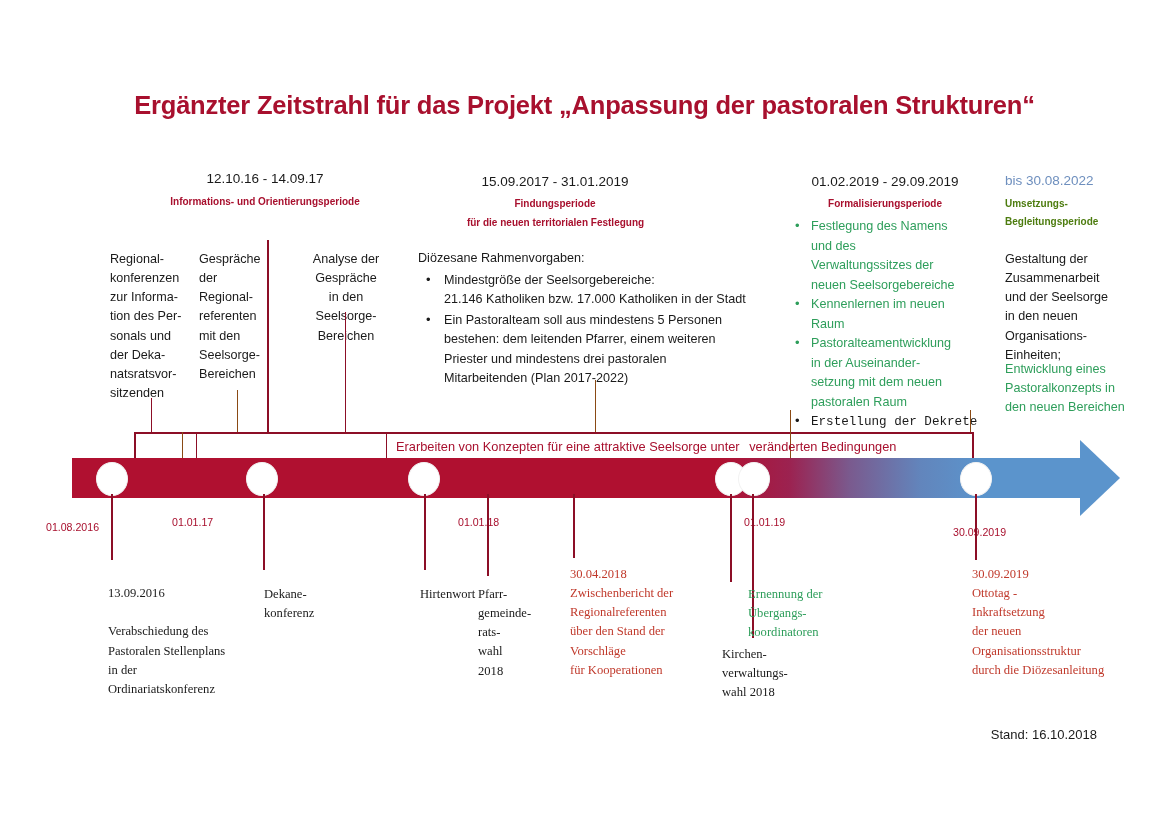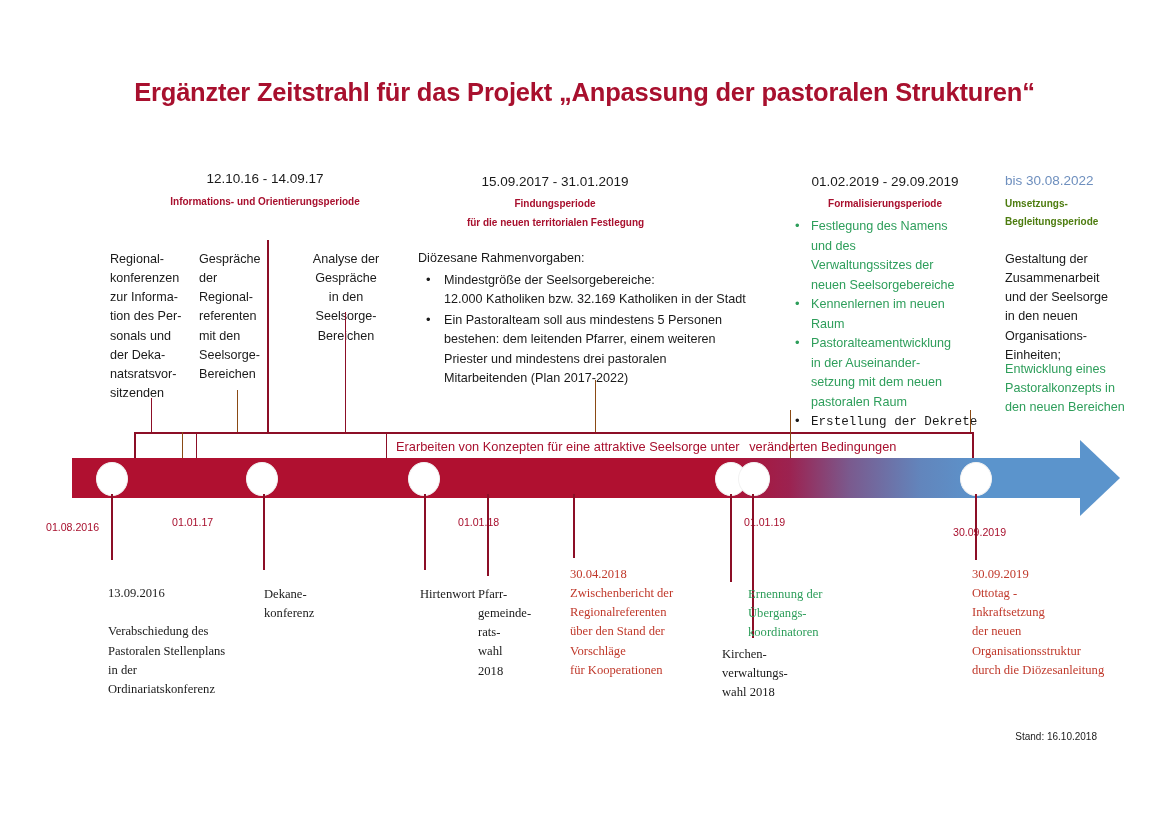--- a/index.html
+++ b/index.html
@@ -6,21 +6,21 @@
   body{
     width:1169px;height:827px;background:#ffffff;
     font-family:"Liberation Sans","DejaVu Sans",sans-serif;
     color:#1a1a1a;position:relative;overflow:hidden;
   }
   .page{position:relative;width:1169px;height:827px;}
   .abs{position:absolute;}
 
   
   #title{
-    left:0;top:78px;width:1169px;text-align:center;
+    left:0;top:91px;width:1169px;text-align:center;
     font-size:25.5px;font-weight:bold;color:#A8102E;
     letter-spacing:-0.2px;
   }
 
   
   .period-dates{font-size:13.5px;color:#1a1a1a;text-align:center;}
   .period-name{font-size:10px;font-weight:bold;color:#A8102E;text-align:center;line-height:1.35;}
   .period-name.blue{color:#4d7c0f;text-align:left;}
   .period-dates.blue{color:#6E8FBE;text-align:left;}
 
@@ -80,21 +80,21 @@
   }
 
   
   .barlabel{font-size:10.6px;color:#A8102E;}
 
   
   .evt{font-size:12.6px;line-height:1.52;color:#1a1a1a;font-family:Liberation Serif, serif;}
   .evt.red{color:#C0392B;}
   .evt.green{color:#2E9E5B;}
 
-  #stand{right:72px;bottom:85px;font-size:10px;color:#1a1a1a;}
+  #stand{right:72px;bottom:85px;font-size:13px;color:#1a1a1a;}
 </style>
 </head>
 <body>
 
 <div class="page">
 
   <div class="abs" id="title">Ergänzter Zeitstrahl für das Projekt „Anpassung der pastoralen Strukturen“</div>
 
   <div class="abs period-dates" style="left:140px;top:171px;width:250px;">12.10.16 - 14.09.17</div>
   <div class="abs period-name" style="left:110px;top:195px;width:310px;">Informations- und Orientierungsperiode</div>
@@ -131,21 +131,21 @@
 Gespräche
 in den
 Seelsorge-
 Bereichen</div>
 
   <div class="abs blist" style="left:418px;top:249px;width:360px;">
     <div class="lead">Diözesane Rahmenvorgaben:</div>
     <div class="li">
       <span class="bullet">•</span>
       <span style="white-space:pre-line;">Mindestgröße der Seelsorgebereiche:
-12.000 Katholiken bzw. 32.169 Katholiken in der Stadt</span>
+21.146 Katholiken bzw. 17.000 Katholiken in der Stadt</span>
     </div>
     <div class="li">
       <span class="bullet">•</span>
       <span style="white-space:pre-line;">Ein Pastoralteam soll aus mindestens 5 Personen
 bestehen: dem leitenden Pfarrer, einem weiteren
 Priester und mindestens drei pastoralen
 Mitarbeitenden (Plan 2017-2022)</span>
     </div>
   </div>
 

